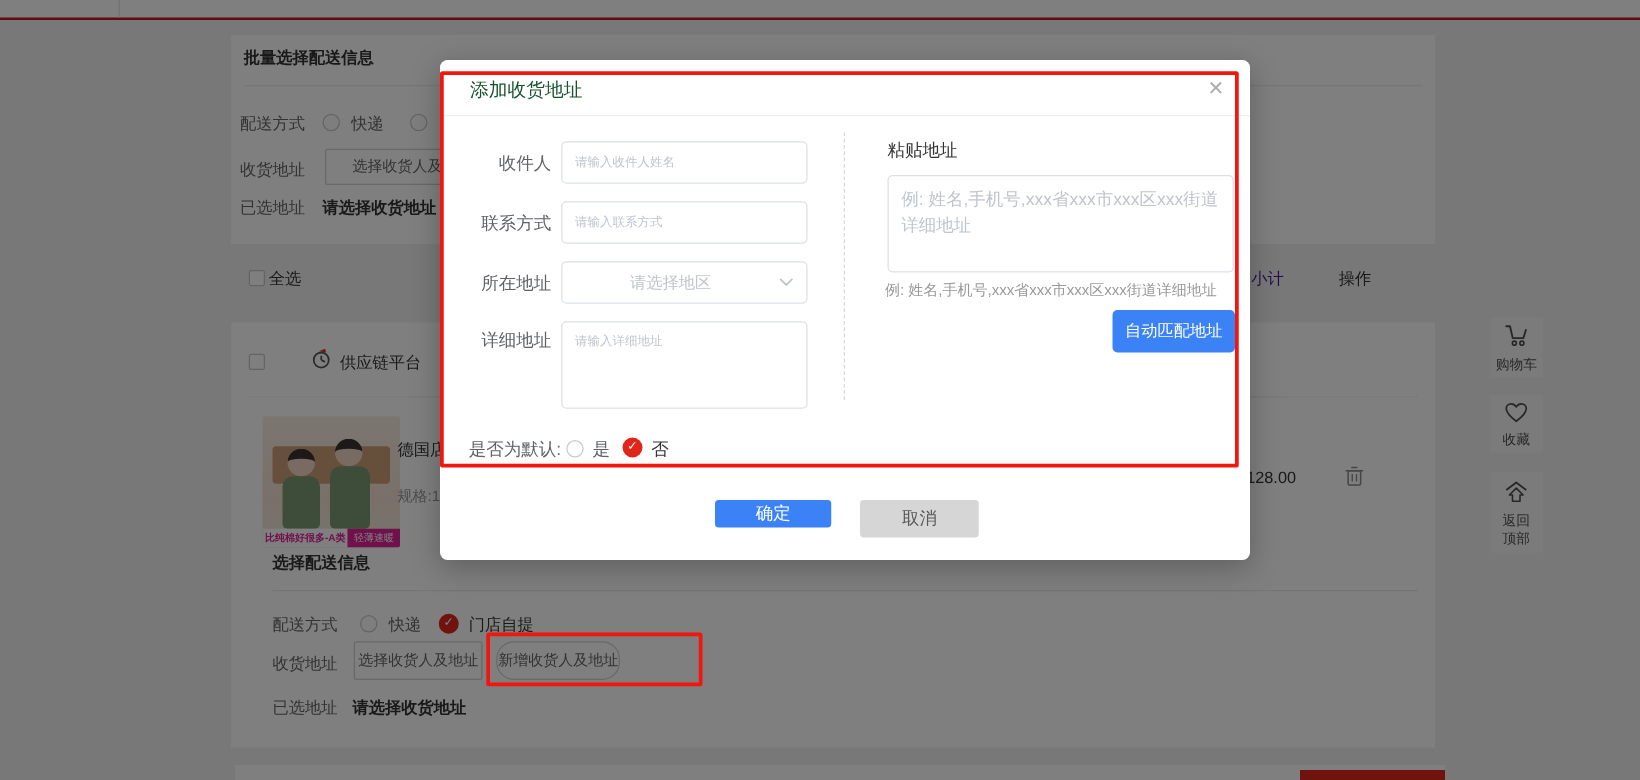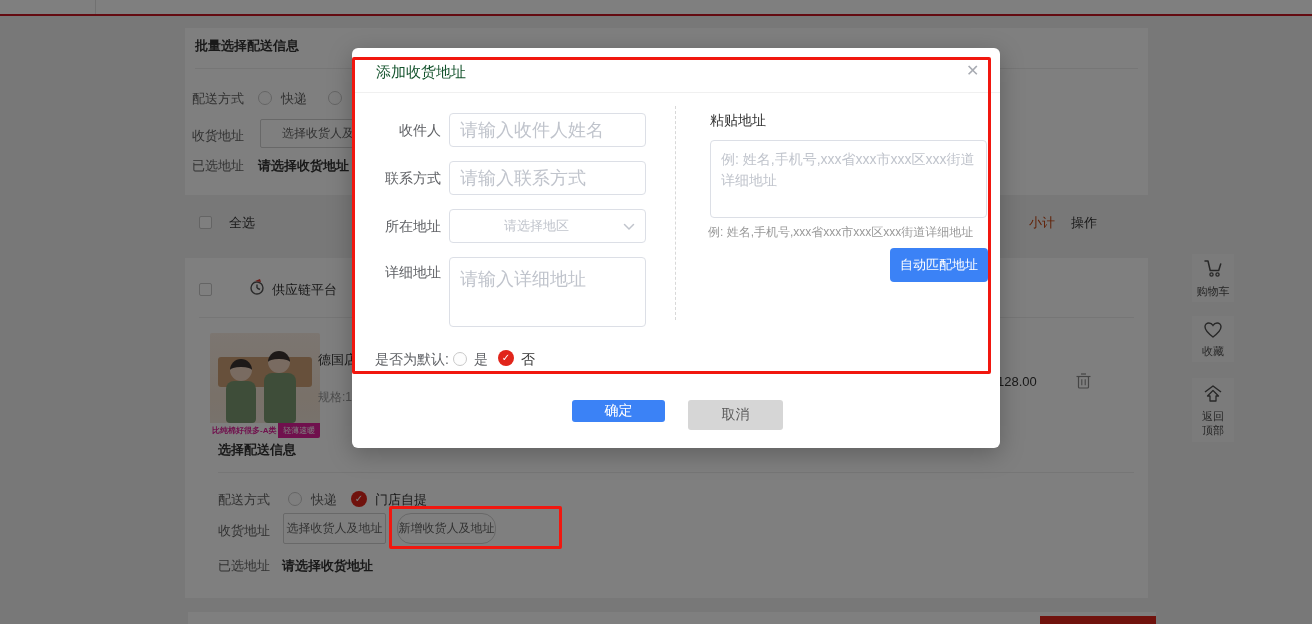--- a/index.html
+++ b/index.html
@@ -37,21 +37,21 @@
   .side-block { width:42px; background:#f7f7f7; display:flex; flex-direction:column; align-items:center; justify-content:center; gap:2px; cursor:pointer; }
   .side-block .s-label { font-size:11px; color:#4f4f4f; line-height:12px; text-align:center; }
 
   
   .overlay { left:0; top:0; width:1312px; height:624px; background:rgba(0,0,0,0.5); z-index:10; }
   .modal { left:352px; top:48px; width:648px; height:400px; background:#fff; border-radius:6px; z-index:20; box-shadow:0 6px 24px rgba(0,0,0,0.25); }
   .modal-title { font-size:15px; color:#14532d; }
   .modal-close { font-size:16px; color:#a8abb2; cursor:pointer; }
   .m-divider { left:0; top:44px; width:648px; height:1px; background:#f0f0f0; }
   .f-label { font-size:14px; color:#606266; text-align:right; }
-  .f-input, .f-textarea { border:1px solid #dcdfe6; border-radius:4px; background:#fff; font-size:18px; color:#333;
+  .f-input, .f-textarea { border:1px solid #dcdfe6; border-radius:4px; background:#fff; font-size:10px; color:#333;
       font-family:"Liberation Sans","DejaVu Sans",sans-serif; outline:none; padding:0 10px; }
   .f-input::placeholder, .f-textarea::placeholder { color:#c0c4cc; }
   .f-textarea { padding:8px 10px; resize:none; line-height:1.5; }
   .f-select { border:1px solid #dcdfe6; border-radius:4px; background:#fff; display:flex; align-items:center; justify-content:space-between; padding:0 10px; cursor:pointer; }
   .f-select .ph { font-size:13px; color:#c0c4cc;margin-left:44px; }
   .dash-divider { border-left:1px dashed #d8d8d8; width:0; }
   .hint { font-size:12px; color:#999; }
   .btn-red { background:#3b82f6; color:#fff; font-size:14px; border:none; border-radius:4px; text-align:center; cursor:pointer; }
   .btn-gray { background:#d6d6d6; color:#595959; font-size:14px; border:none; border-radius:3px; text-align:center; cursor:pointer; }
 
@@ -79,22 +79,22 @@
 
     <div class="abs lbl" style="left:7px;top:99px;">收货地址</div>
     <div class="abs btn-outline" style="left:75px;top:91px;width:140px;height:29px;">选择收货人及地址</div>
 
     <div class="abs lbl" style="left:7px;top:129px;">已选地址</div>
     <div class="abs val-strong" style="left:73px;top:129px;">请选择收货地址</div>
   </div>
 
   <div class="abs" style="left:185px;top:205px;width:963px;height:36px;">
     <span class="abs checkbox" style="left:14px;top:11px;"></span>
-    <div class="abs lbl" style="left:44px;top:9px;color:#333;">全选</div>
-    <div class="abs lbl" style="left:816px;top:9px;color:#c2410c;padding-left:28px;">小计</div>
+    <div class="abs lbl" style="left:30px;top:9px;color:#333;">全选</div>
+    <div class="abs lbl" style="left:816px;top:9px;color:#4c1d95;">小计</div>
     <div class="abs lbl" style="left:886px;top:9px;color:#333;">操作</div>
   </div>
 
   <div class="abs card" style="left:185px;top:258px;width:963px;height:340px;">
     <span class="abs checkbox" style="left:14px;top:25px;"></span>
     <span class="abs" style="left:63px;top:20px;width:18px;height:18px;">
       <svg width="18" height="18" viewBox="0 0 18 18">
         <circle cx="9" cy="10" r="6" fill="none" stroke="#555" stroke-width="1.4"></circle>
         <path d="M9 10 L9 6.5" stroke="#555" stroke-width="1.4"></path>
         <path d="M9 10 L12 11.5" stroke="#555" stroke-width="1.4"></path>

